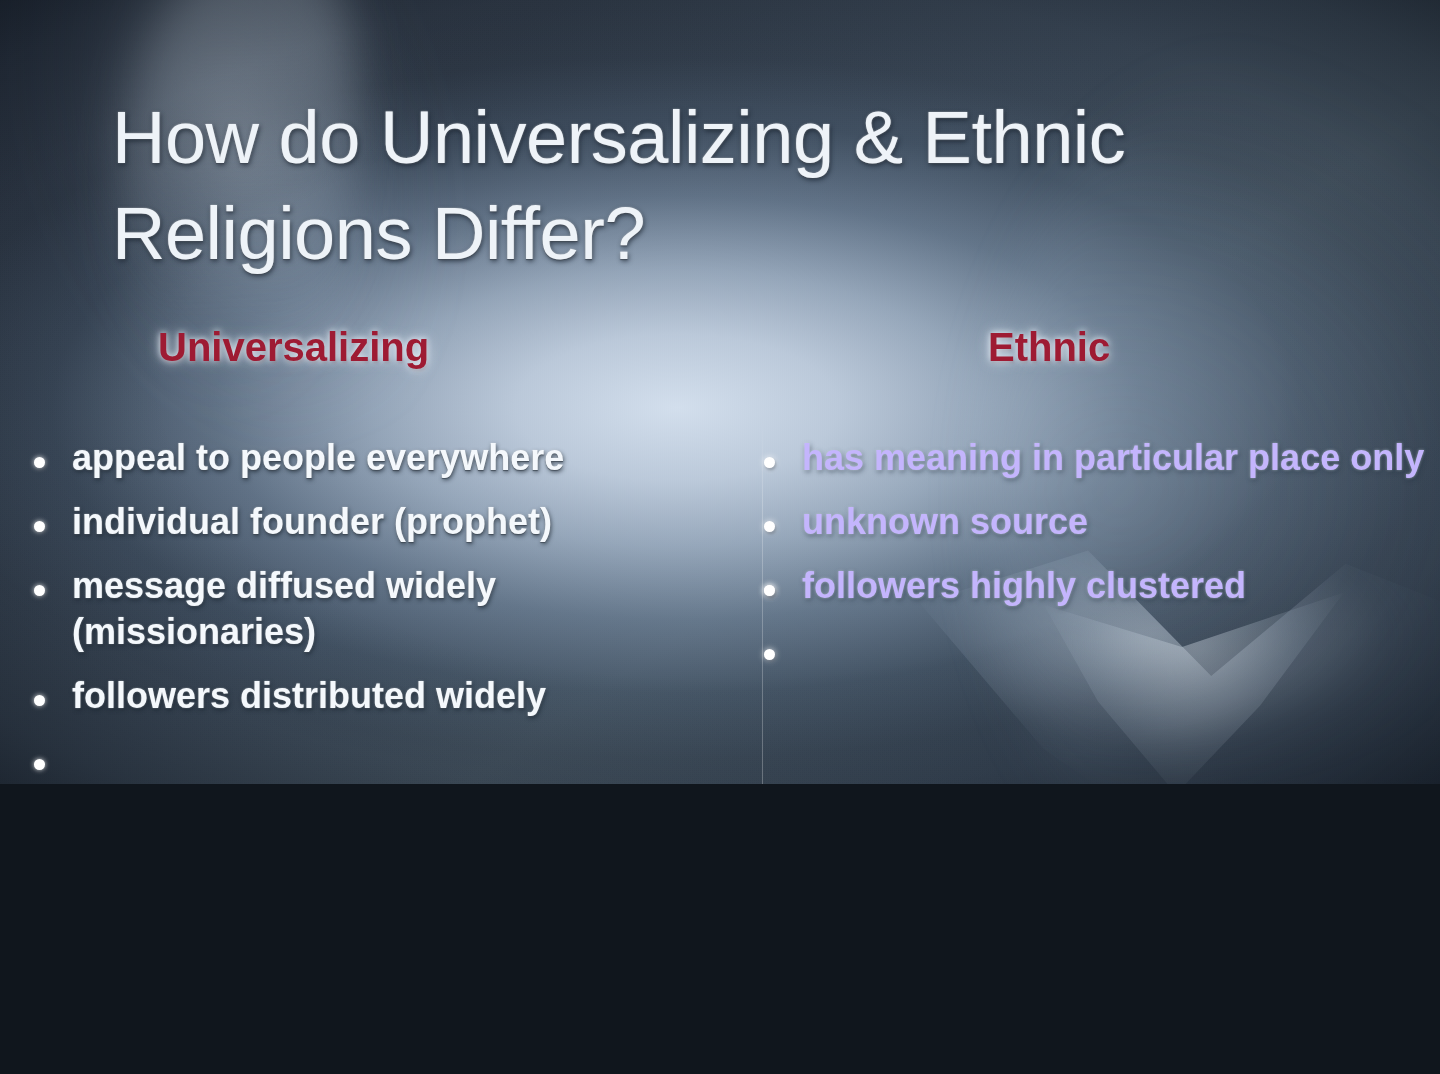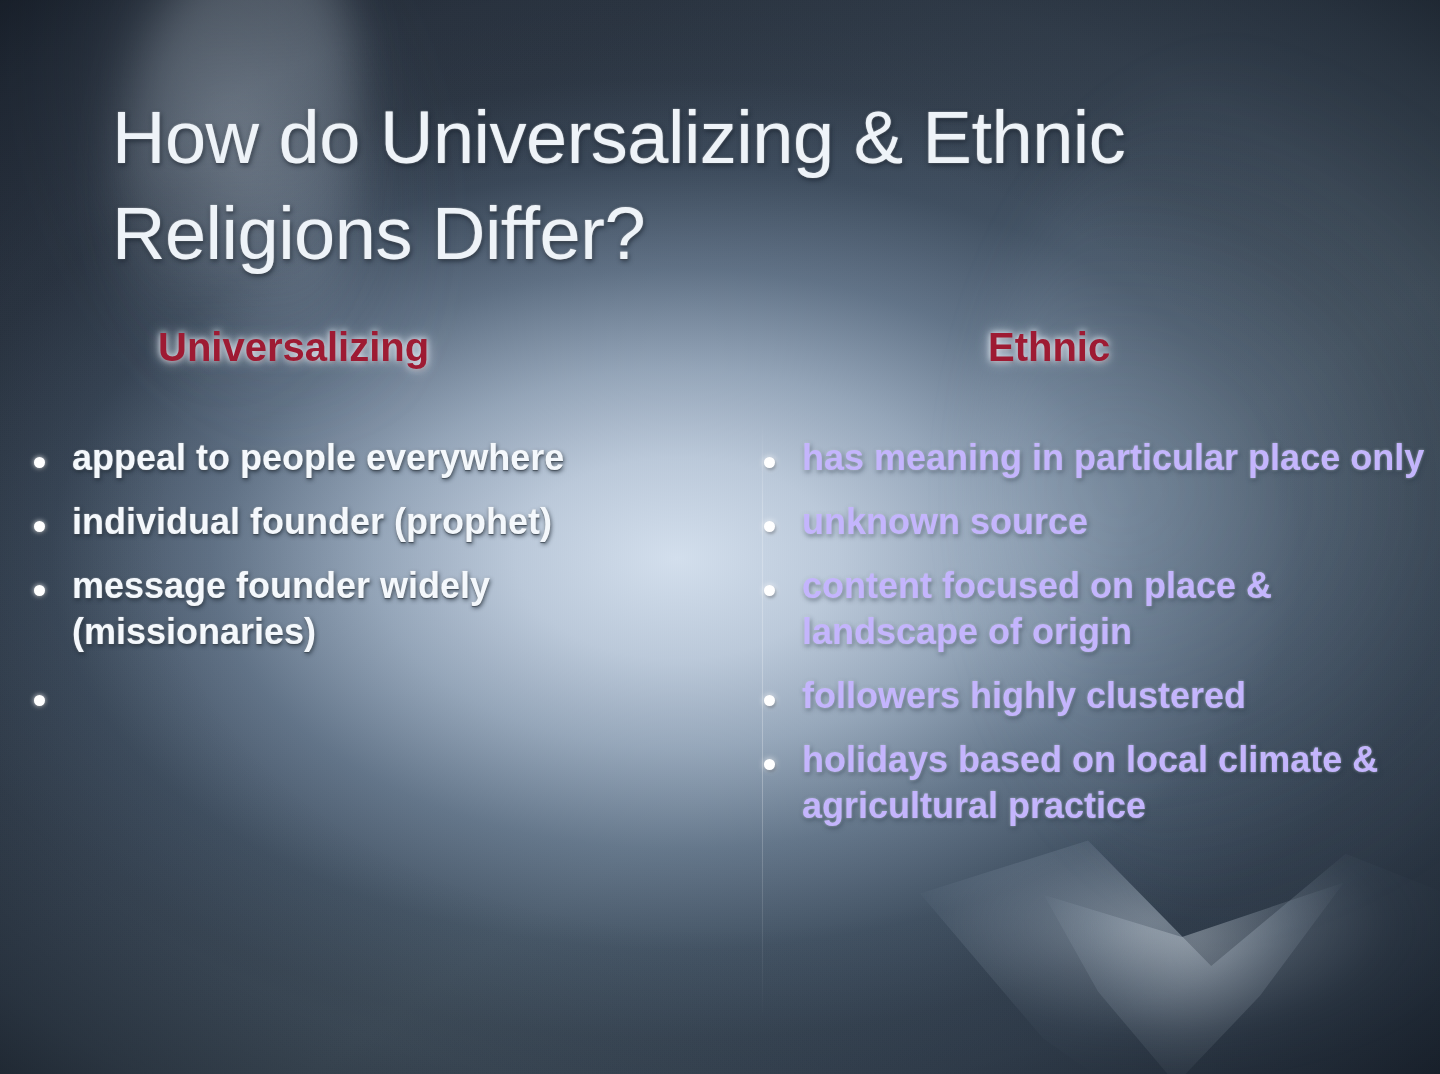--- a/index.html
+++ b/index.html
@@ -3,21 +3,21 @@
 <meta charset="utf-8">
 <style>
   html, body {
     margin: 0;
     padding: 0;
     background: #10161d;
   }
   #slide {
     position: relative;
     width: 1440px;
-    height: 1074px;
+    height: 784px;
     overflow: hidden;
     font-family: "Liberation Sans", sans-serif;
     background: #333f4e;
   }
 
   
   .bg-base {
     position: absolute;
     inset: 0;
     background:
@@ -247,47 +247,49 @@
         <li>
           <span class="dot"></span>
           <span>appeal to people everywhere</span>
         </li>
         <li>
           <span class="dot"></span>
           <span>individual founder (prophet)</span>
         </li>
         <li>
           <span class="dot"></span>
-          <span>message founder widely (missionaries)</span>
+          <span>message diffused widely (missionaries)</span>
+        </li>
+        <li>
+          <span class="dot"></span>
+          <span>followers distributed widely</span>
         </li>
         <li>
           <span class="dot"></span>
         </li>
       </ul>
     </div>
 
     <div id="col-right" class="col">
       <ul class="bullets">
         <li>
           <span class="dot"></span>
           <span>has meaning in particular place only</span>
         </li>
         <li>
           <span class="dot"></span>
           <span>unknown source</span>
         </li>
         <li>
           <span class="dot"></span>
-          <span>content focused on place &amp; landscape of origin</span>
         </li>
         <li>
           <span class="dot"></span>
           <span>followers highly clustered</span>
         </li>
         <li>
           <span class="dot"></span>
-          <span>holidays based on local climate &amp; agricultural practice</span>
         </li>
       </ul>
     </div>
 
   </div>
 </div>
 
 </body></html>

